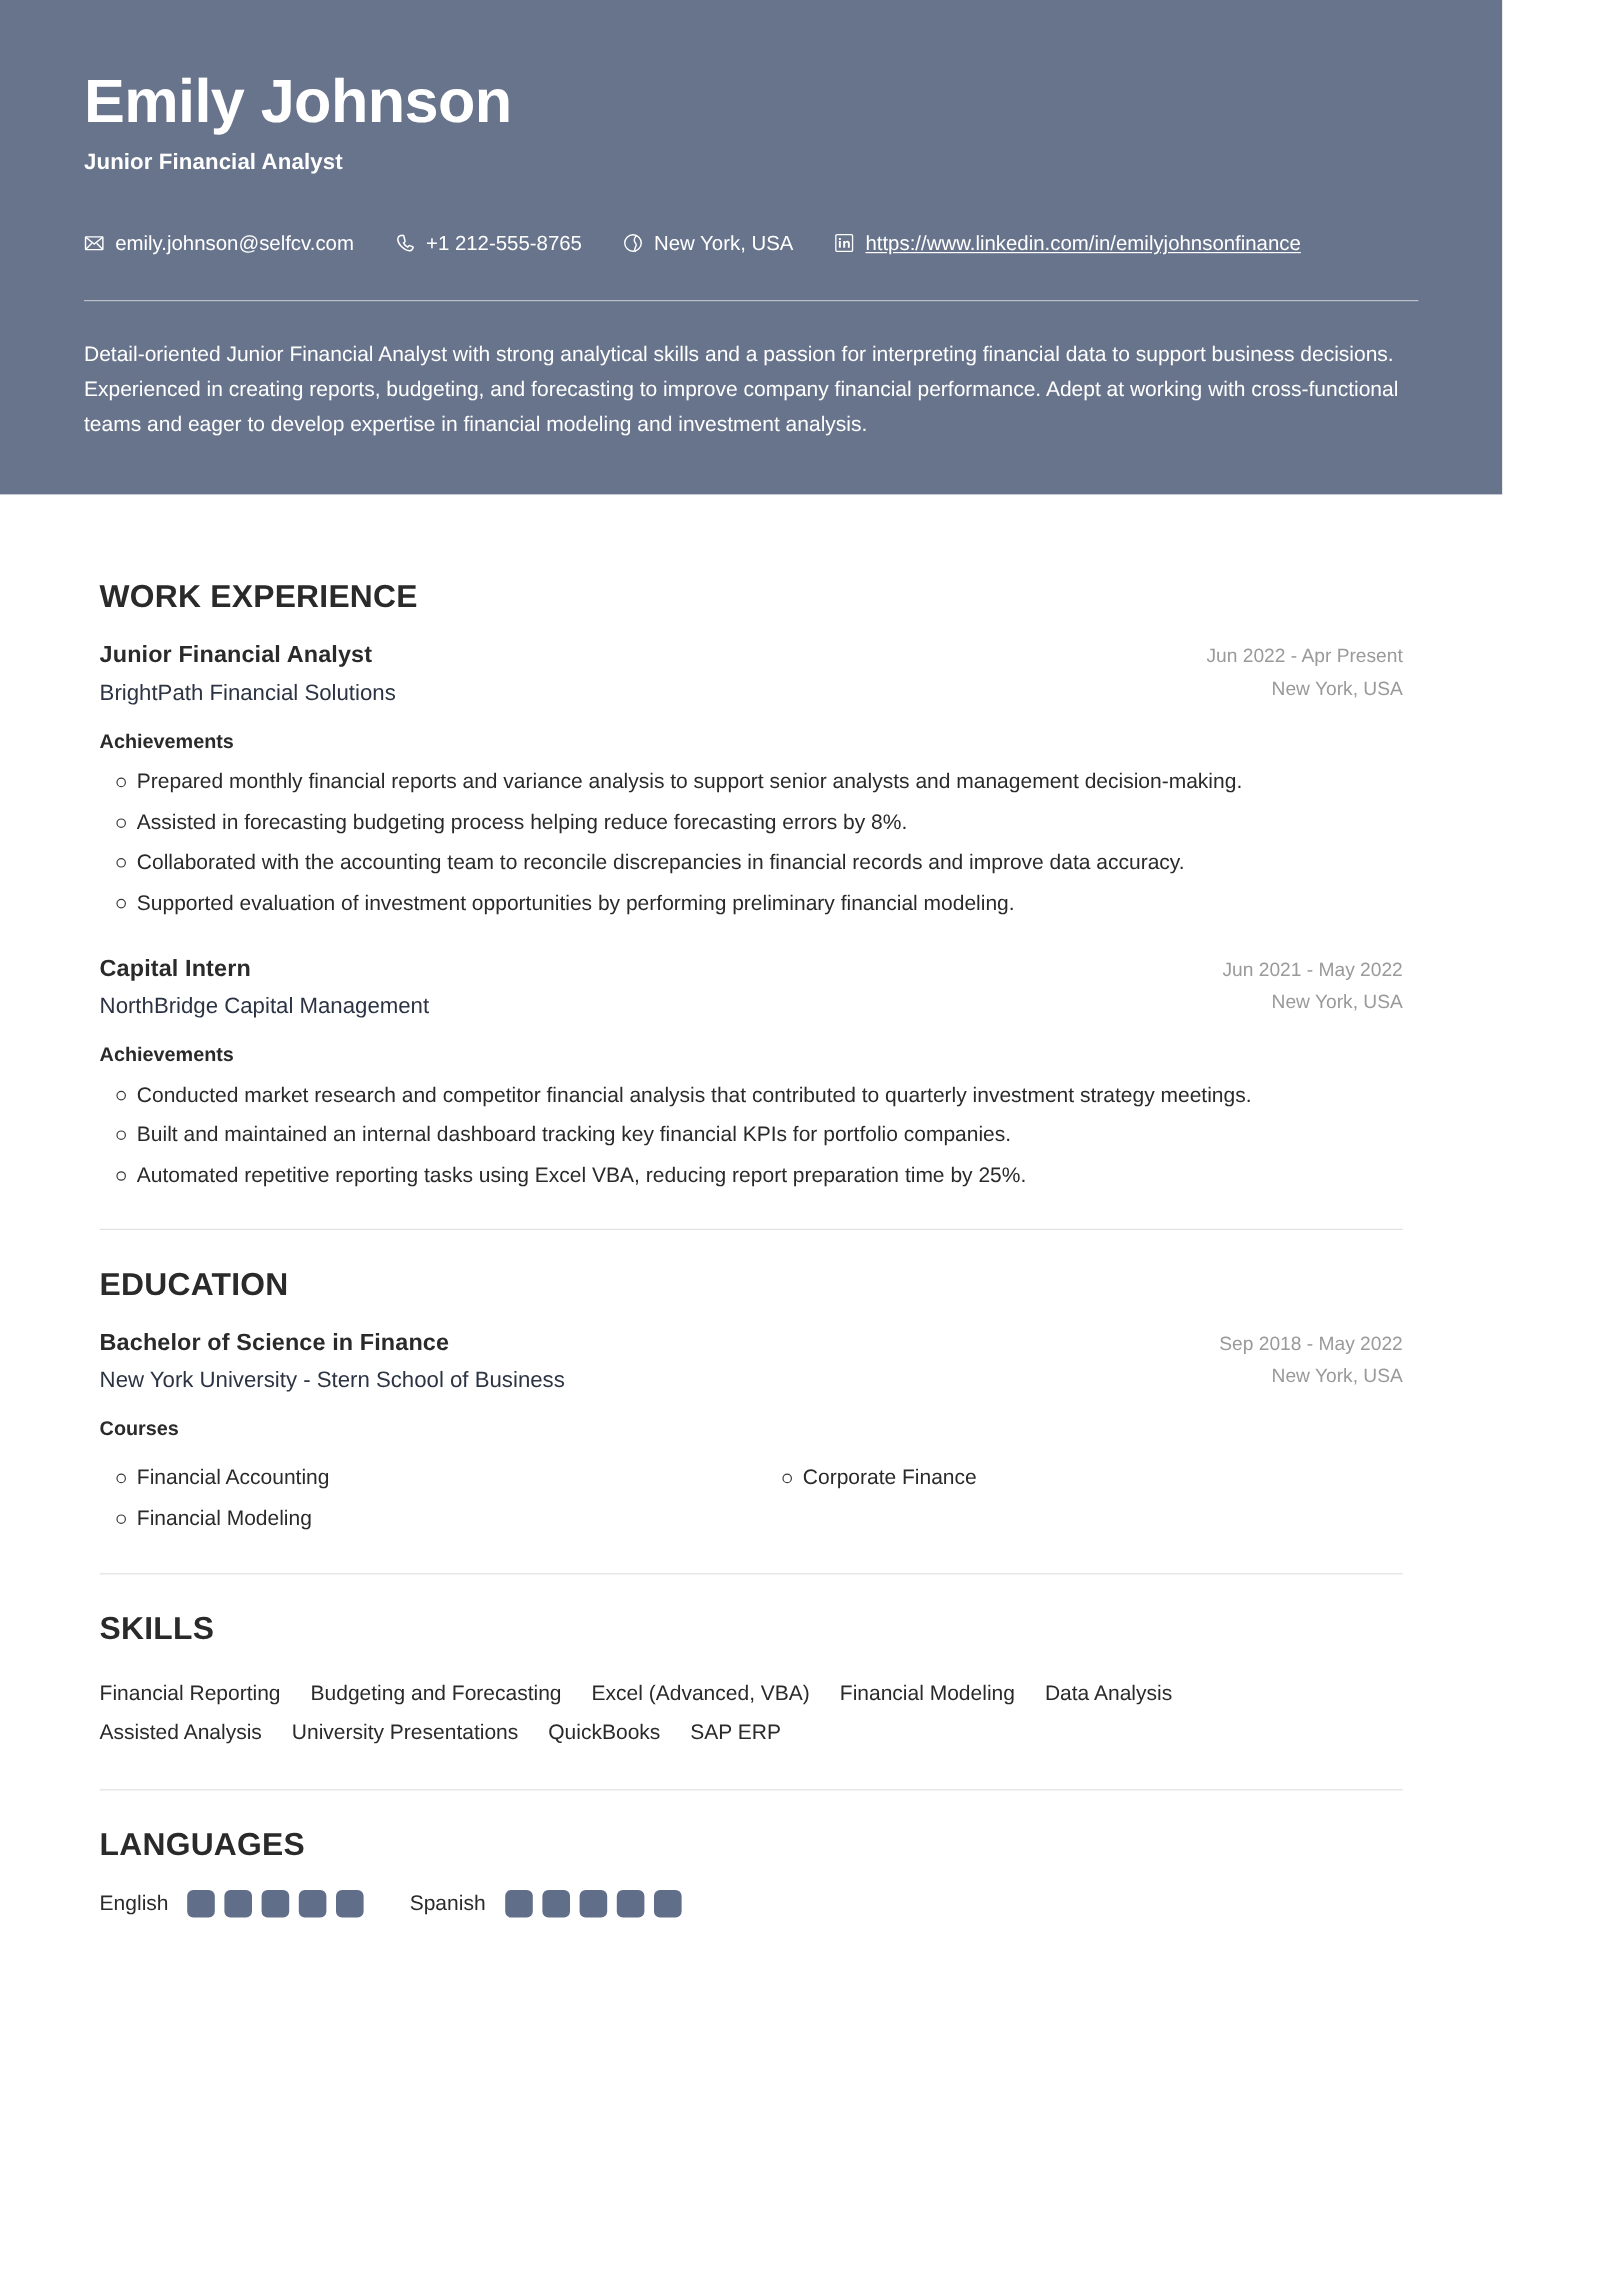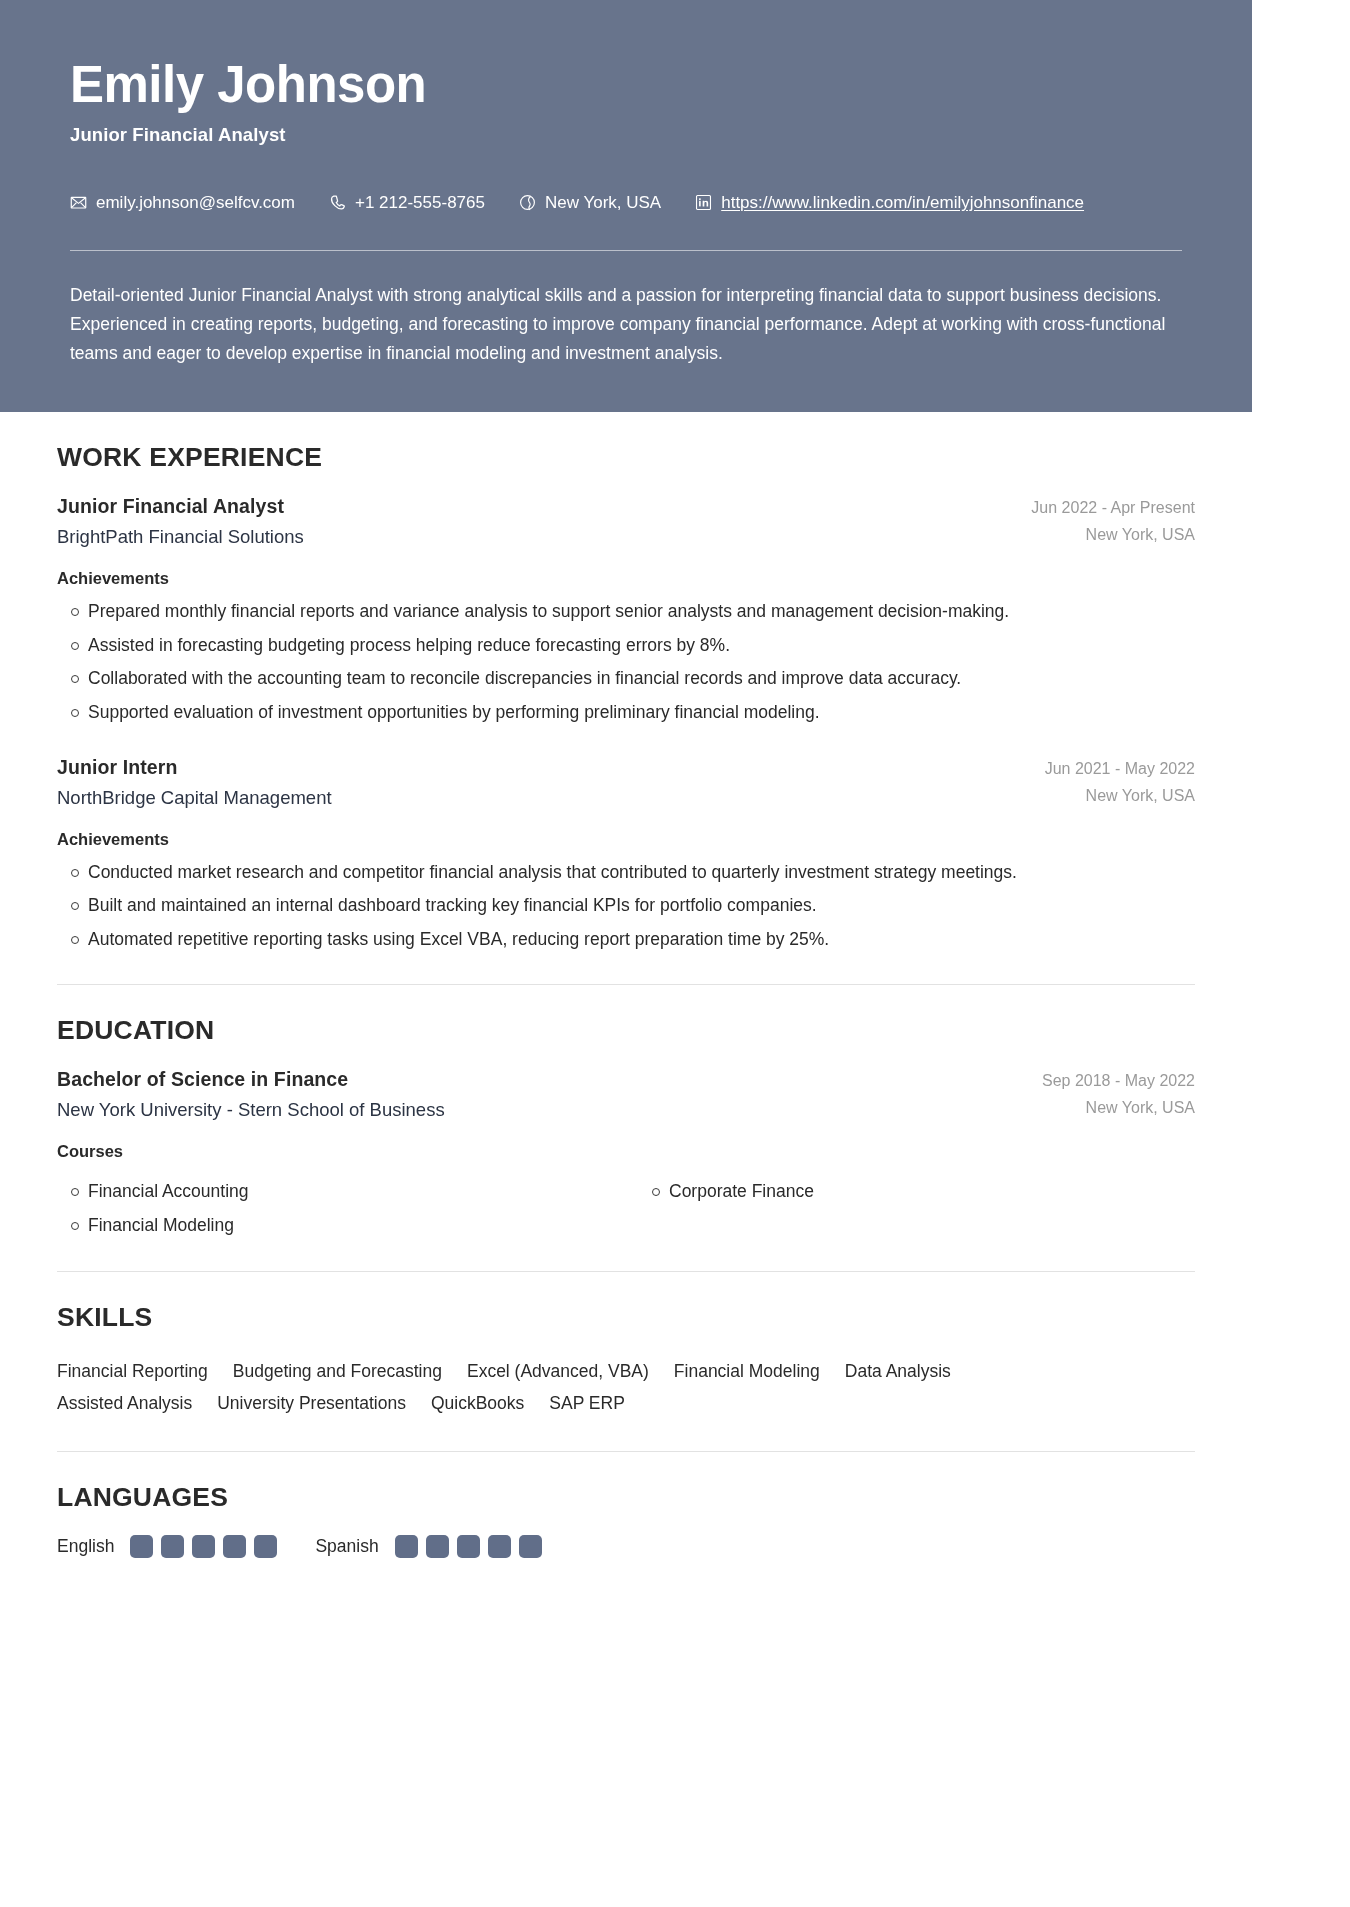--- a/index.html
+++ b/index.html
@@ -84,21 +84,22 @@
   .summary {
     margin-top: 30px;
     color: #ffffff;
     font-size: 17.5px;
     line-height: 1.66;
     max-width: 1180px;
   }
 
   
   .body-wrap {
-    padding: 0 57px;
+    padding: 0 83px;
+    margin-top: 40px;
   }
 
   .section { padding-top: 30px; }
 
   .section-title {
     font-size: 26.5px;
     font-weight: bold;
     color: #2a2a2a;
     letter-spacing: 0.2px;
     margin-bottom: 22px;
@@ -299,21 +300,21 @@
             <ul class="bullets">
               <li>Prepared monthly financial reports and variance analysis to support senior analysts and management decision-making.</li>
               <li>Assisted in forecasting budgeting process helping reduce forecasting errors by 8%.</li>
               <li>Collaborated with the accounting team to reconcile discrepancies in financial records and improve data accuracy.</li>
               <li>Supported evaluation of investment opportunities by performing preliminary financial modeling.</li>
             </ul>
           </div>
           <div class="entry">
             <div class="entry-head">
               <div>
-                <div class="entry-role">Junior Intern</div>
+                <div class="entry-role">Capital Intern</div>
                 <div class="entry-org">NorthBridge Capital Management</div>
               </div>
               <div>
                 <div class="entry-date">Jun 2021 - May 2022</div>
                 <div class="entry-loc">New York, USA</div>
               </div>
             </div>
             <div class="sub-label">Achievements</div>
             <ul class="bullets">
               <li>Conducted market research and competitor financial analysis that contributed to quarterly investment strategy meetings.</li>

